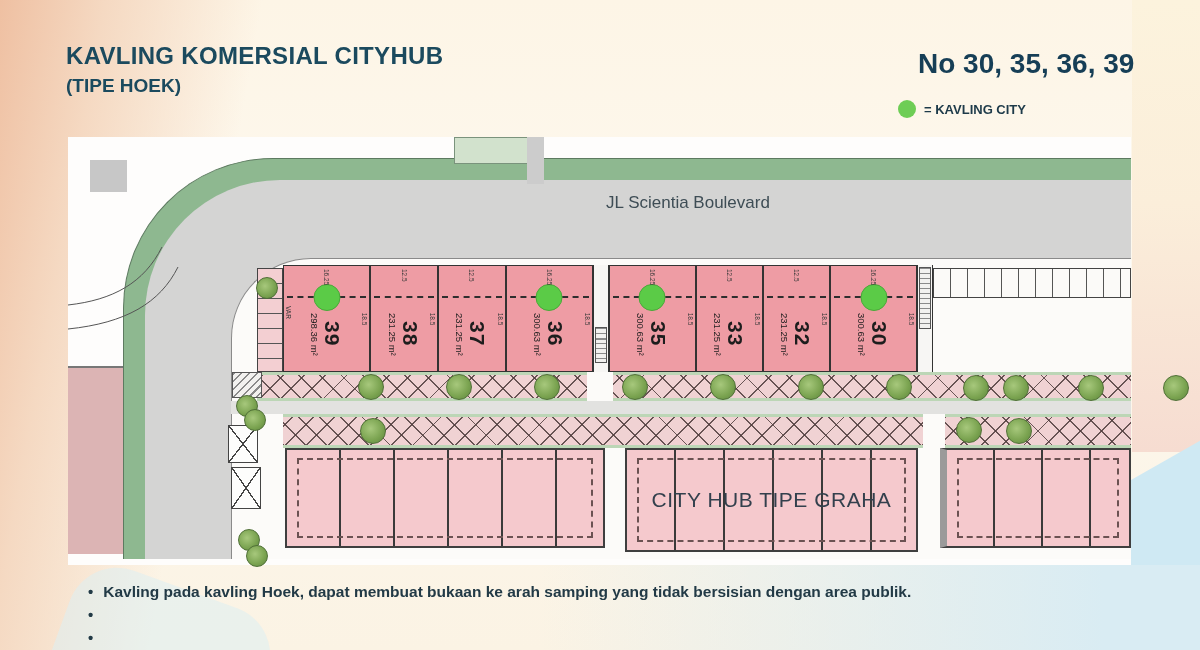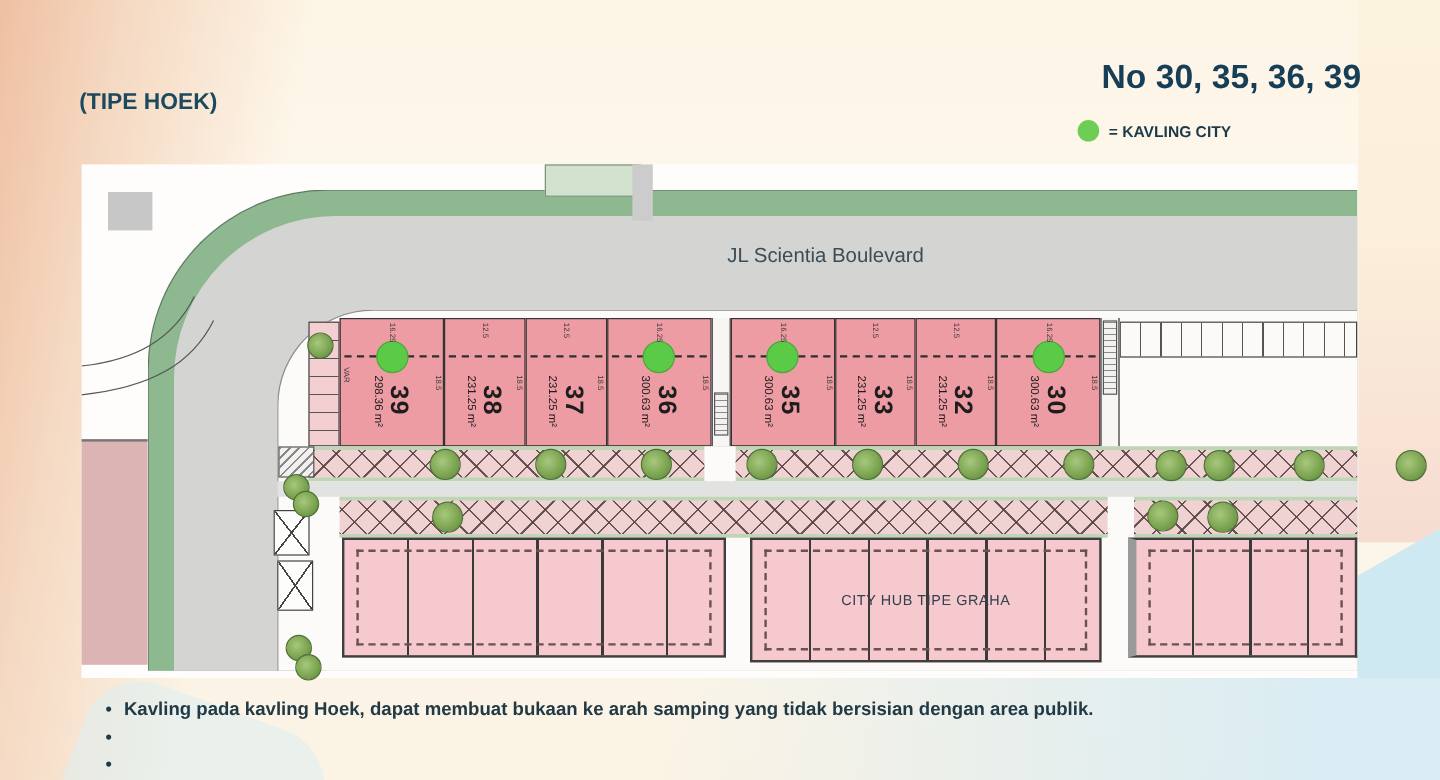--- a/index.html
+++ b/index.html
@@ -26,21 +26,21 @@
   .legend-dot{width:18px;height:18px;border-radius:50%;background:#6ecd55;}
   .legend-label{font-size:13px;font-weight:bold;color:#1d3a49;}
   
   .map{left:68px;top:137px;width:1063px;height:428px;background:#fefdfc;}
   .grey-square{left:22px;top:23px;width:37px;height:32px;background:#c7c7c7;}
   .road-green{left:55px;top:21px;right:0;bottom:6px;background:#8eb890;
     border:1px solid #5d7a60;border-right:none;border-bottom:none;border-top-left-radius:150px;}
   .road-grey{left:77px;top:43px;right:0;bottom:6px;background:#d4d4d3;border-top-left-radius:135px;}
   .road-inner{left:163px;top:121px;right:0;bottom:6px;background:#fcfbf9;border-top-left-radius:80px;
     border-top:1px solid #8a8a8a;border-left:1px solid #8a8a8a;}
-  .road-label{left:480px;top:66px;width:280px;text-align:center;font-size:17px;color:#3e4d55;}
+  .road-label{left:480px;top:56px;width:280px;text-align:center;font-size:17px;color:#3e4d55;}
   .park-rect{left:386px;top:0;width:78px;height:25px;background:#d2e2cd;border:1px solid #7a937c;}
   .grey-strip-top{left:459px;top:0;width:17px;height:47px;background:#cccccc;}
   .curve-svg{left:0;top:90px;width:220px;height:170px;}
   
   .lots-row{top:128px;height:107px;display:flex;}
   .row1{left:215px;width:310px;}
   .row2{left:541px;width:308px;}
   .lot{position:relative;height:100%;background:#ee9ca4;border:1.5px solid #333;
        border-left-width:.75px;border-right-width:.75px;box-sizing:border-box;}
   .lot-dash{position:absolute;left:3px;right:3px;top:30px;border-top:2px dashed #2e2e2e;}
@@ -88,21 +88,21 @@
   
   .graha{background:#f5c9cd;border:2px solid #3f3f3f;box-sizing:border-box;}
   .graha-l{left:217px;top:311px;width:320px;height:100px;
        background-image:repeating-linear-gradient(90deg,transparent 0 52px,#3a3a3a 52px 54px);}
   .graha-m{left:557px;top:311px;width:293px;height:104px;
        background-image:repeating-linear-gradient(90deg,transparent 0 47px,#3a3a3a 47px 49px);}
   .graha-r{left:872px;top:311px;width:191px;height:100px;border-left:7px solid #9a9a9a;
        background-image:repeating-linear-gradient(90deg,transparent 0 46px,#3a3a3a 46px 48px);}
   .graha-dash{position:absolute;inset:8px 10px;border:2px dashed #6b5252;}
   .graha-label{position:absolute;inset:0;display:flex;align-items:center;justify-content:center;
-       font-size:12px;color:#33404d;letter-spacing:.5px;white-space:nowrap;}
+       font-size:21px;color:#33404d;letter-spacing:.5px;white-space:nowrap;}
   
   .pink-block{left:0;top:229px;width:55px;height:186px;background:#dcb4b4;border-top:2px solid #777;}
   .tree{width:20px;height:20px;border-radius:50%;border:1px solid #4f7036;
        background:radial-gradient(circle at 40% 40%,#a7c87c,#79a24f 60%,#5d8340 100%);}
   .tree.big{width:24px;height:24px;}
   .ubox{width:30px;background:#fdfdfc;border:1.5px solid #444;box-sizing:border-box;
        background-image:linear-gradient(to top right,transparent 48.5%,#444 48.5%,#444 51.5%,transparent 51.5%),
                         linear-gradient(to bottom right,transparent 48.5%,#444 48.5%,#444 51.5%,transparent 51.5%);}
   .stairs-left{left:164px;top:235px;width:30px;height:26px;border:1px solid #555;box-sizing:border-box;
        background:repeating-linear-gradient(135deg,#8a8a8a 0 1.5px,#f2f1ef 1.5px 5.5px);}
@@ -116,20 +116,21 @@
 <body>
 
 <div class="slide">
 
   <div class="abs bg-base"></div>
   <div class="abs bg-right-top"></div>
   <div class="abs bg-right-blue"></div>
   <div class="abs bg-bottom"></div>
   <div class="abs bg-bl-swash"></div>
 
+  <div class="abs title">KAVLING KOMERSIAL CITYHUB</div>
   <div class="abs subtitle">(TIPE HOEK)</div>
   <div class="abs lotnos">No 30, 35, 36, 39</div>
   <div class="abs legend">
     <span class="legend-dot"></span>
     <span class="legend-label">= KAVLING CITY</span>
   </div>
 
   <div class="abs map">
     <div class="abs grey-square"></div>
     <div class="abs road-green"></div>

